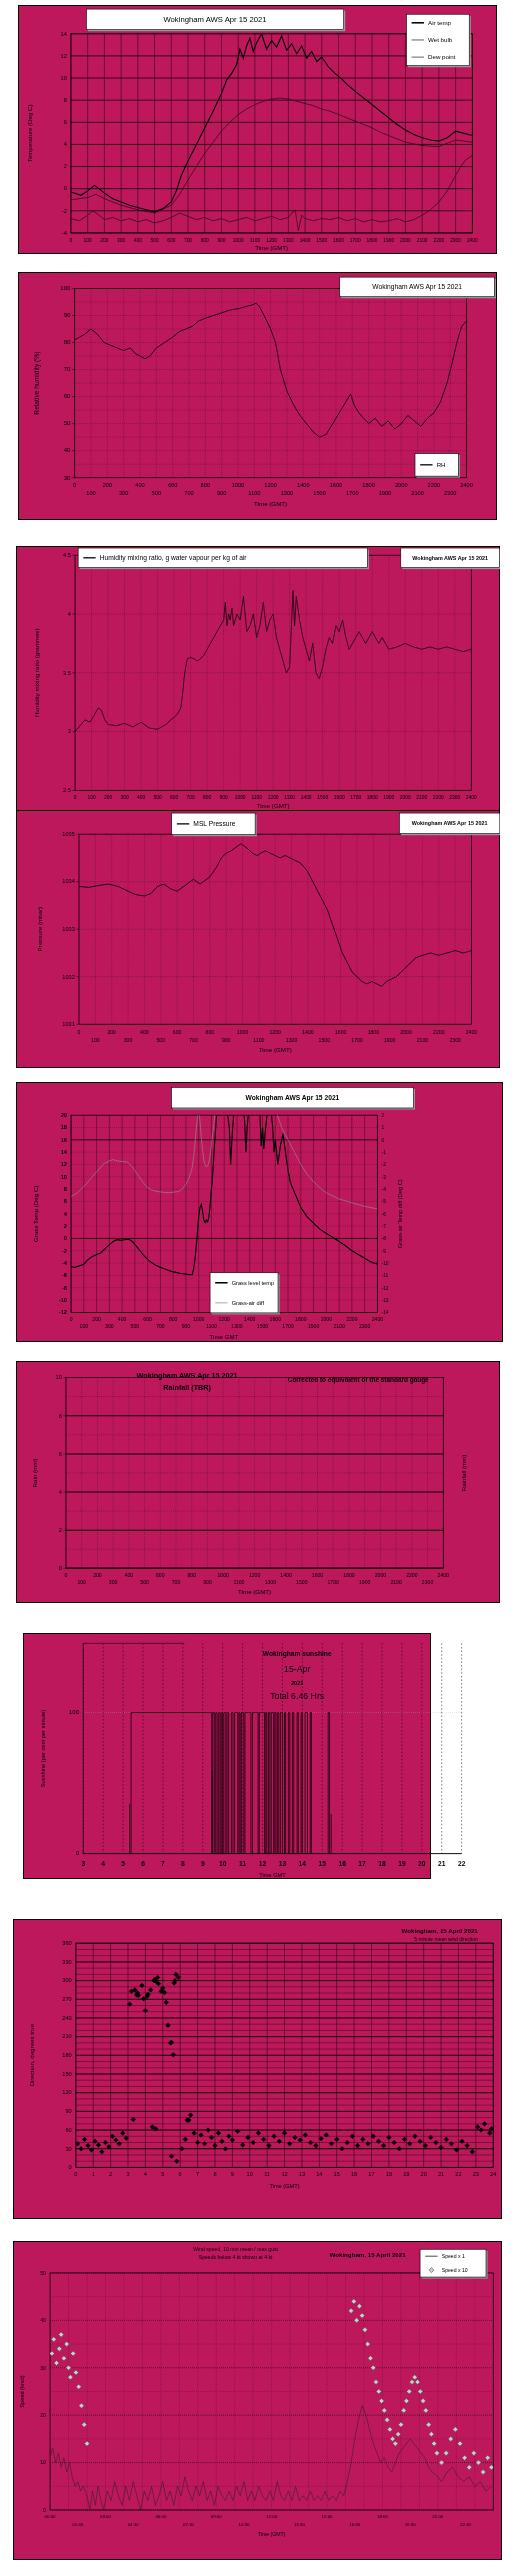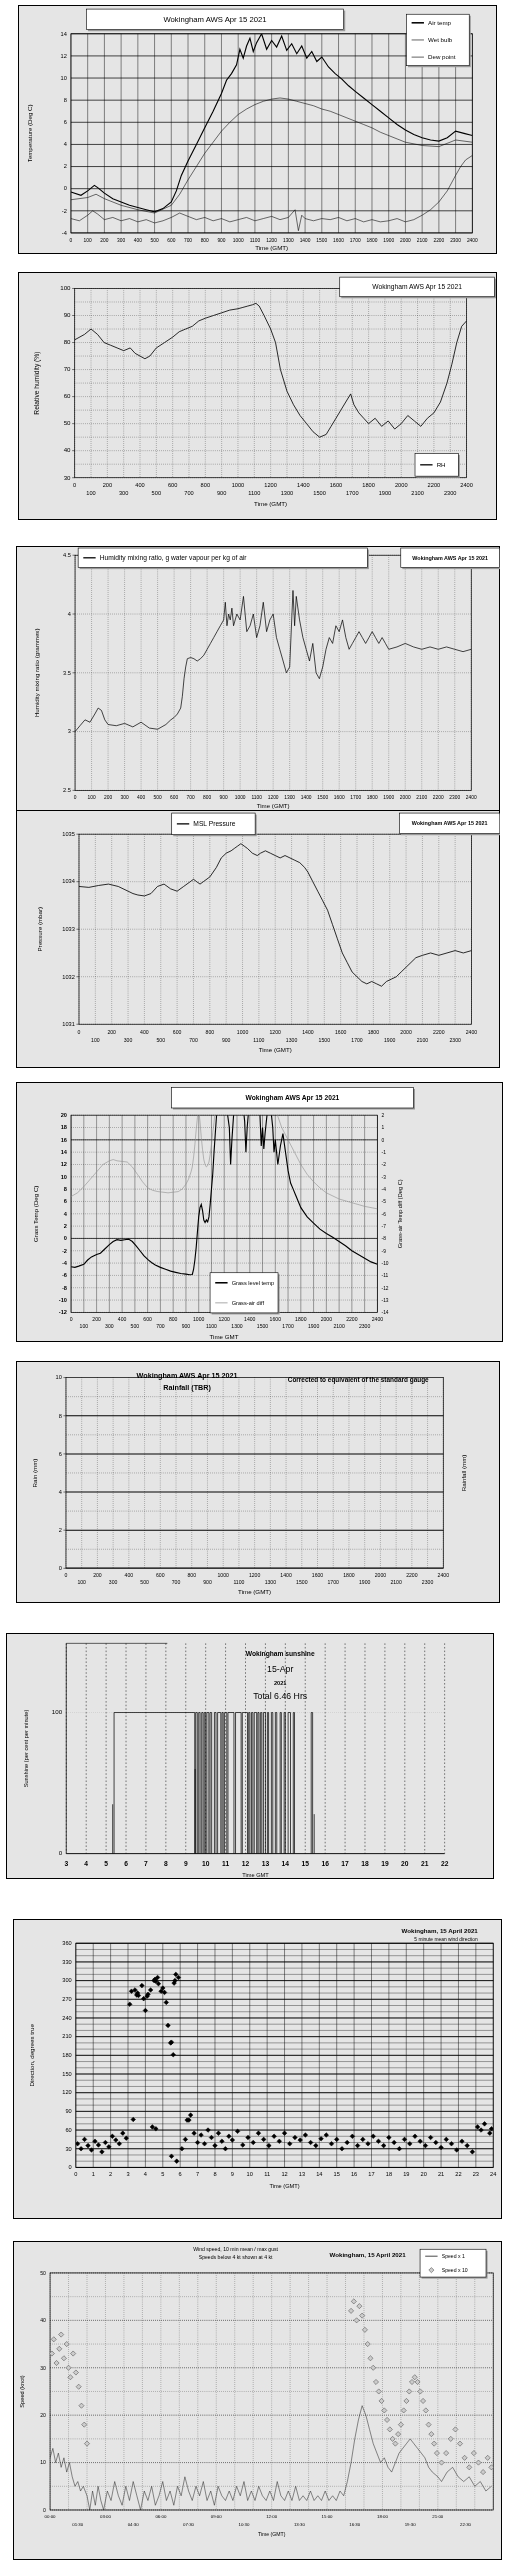--- a/index.html
+++ b/index.html
@@ -1,17 +1,17 @@
 <!DOCTYPE html>
 <html style="font-size:8.2px"><head>
 <meta charset="utf-8">
 <style>
   html,body{margin:0;padding:0;background:#fff;}
   body{width:515px;height:2576px;position:relative;font-family:"Liberation Sans",sans-serif;}
-  .chart{position:absolute;background:#e5e5e5;border:0.8px solid #000;box-sizing:border-box;}
+  .chart{position:absolute;background:#be185d;border:0.8px solid #000;box-sizing:border-box;}
   svg{display:block;}
 </style>
 </head>
 <body>
 
 <div class="chart" style="left: 18px; top: 5.2px; width: 479px; height: 249px;">
     <svg width="478" height="247" viewBox="0 0 927 480">
       <defs>
         <clipPath id="chart-temperature-clip">
           <rect x="100" y="54" width="780" height="387"></rect>
@@ -597,21 +597,21 @@
       <text x="735.5" y="431" font-size="10" font-family="&quot;Liberation Sans&quot;,sans-serif" fill="#000" text-anchor="middle">2100</text>
       <text x="796.5" y="431" font-size="10" font-family="&quot;Liberation Sans&quot;,sans-serif" fill="#000" text-anchor="middle">2300</text>
       <text x="461" y="450" font-size="12" font-family="&quot;Liberation Sans&quot;,sans-serif" fill="#000" text-anchor="middle">Time (GMT)</text>
       <text x="38" y="215" font-size="12" font-family="&quot;Liberation Sans&quot;,sans-serif" fill="#000" text-anchor="middle" transform="rotate(-90 38 215)">Rain (mm)</text>
       <text x="872" y="215" font-size="12" font-family="&quot;Liberation Sans&quot;,sans-serif" fill="#000" text-anchor="middle" transform="rotate(-90 872 215)">Rainfall (mm)</text>
       <text x="330" y="30" font-size="14" font-family="&quot;Liberation Sans&quot;,sans-serif" fill="#000" text-anchor="middle" font-weight="bold">Wokingham AWS Apr 15 2021</text>
       <text x="330" y="54" font-size="14" font-family="&quot;Liberation Sans&quot;,sans-serif" fill="#000" text-anchor="middle" font-weight="bold">Rainfall (TBR)</text>
       <text x="662" y="38" font-size="12.5" font-family="&quot;Liberation Sans&quot;,sans-serif" fill="#000" text-anchor="middle" font-weight="bold">Corrected to equivalent of the standard gauge</text>
     </svg>
   </div>
-<div class="chart" style="left: 6px; top: 1633px; width: 488px; height: 246px;">
+<div class="chart" style="left: 23px; top: 1633px; width: 408px; height: 246px;">
     <svg width="483" height="245" viewBox="0 0 937 475">
       <defs>
         <clipPath id="chart-sunshine-clip">
           <rect x="115" y="18" width="734" height="408"></rect>
         </clipPath>
       </defs>
       <line x1="115" y1="18" x2="115" y2="426" stroke="#000" stroke-width="1" stroke-dasharray="3,4"></line>
       <line x1="153.6315789473684" y1="18" x2="153.6315789473684" y2="426" stroke="#000" stroke-width="1" stroke-dasharray="3,4"></line>
       <line x1="192.26315789473682" y1="18" x2="192.26315789473682" y2="426" stroke="#000" stroke-width="1" stroke-dasharray="3,4"></line>
       <line x1="230.89473684210526" y1="18" x2="230.89473684210526" y2="426" stroke="#000" stroke-width="1" stroke-dasharray="3,4"></line>

